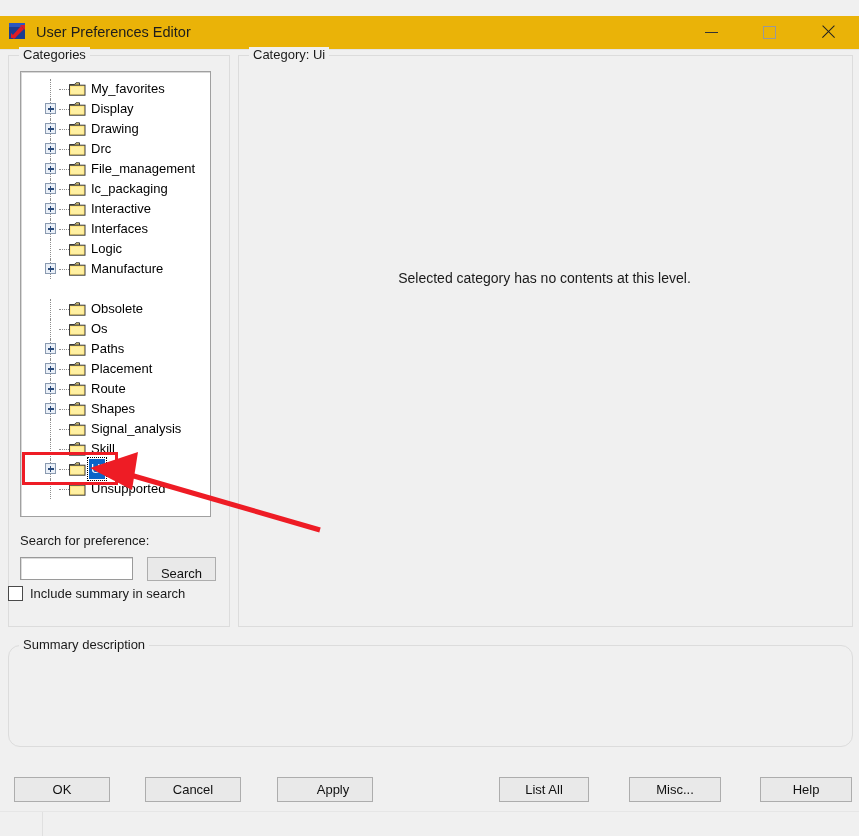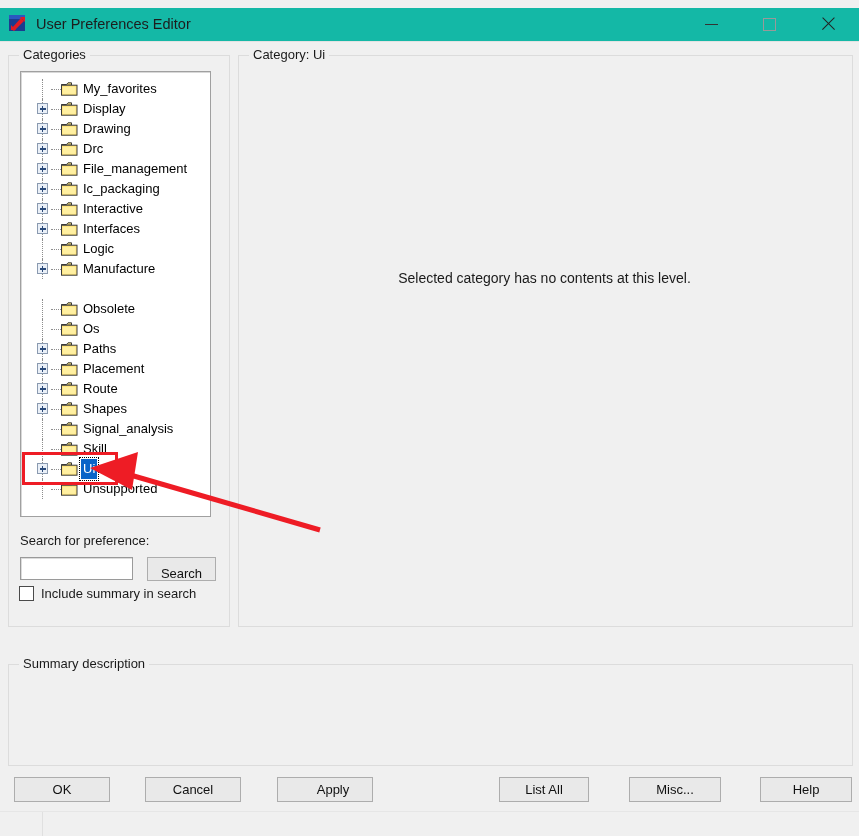--- a/index.html
+++ b/index.html
@@ -10,23 +10,23 @@
     overflow: hidden;
   }
   #app {
     position: relative;
     width: 859px; height: 836px;
     background: #f0f0f0;
   }
 
   
   .titlebar {
-    position: absolute; left: 0; top: 8px;
+    position: absolute; left: 0; top: 16px;
     width: 859px; height: 33px;
-    background: #14b8a6;
+    background: #eab308;
     border-bottom: 1px solid #e3e3e3;
   }
   .title-icon {
     position: absolute; left: 8px; top: 6px;
     width: 20px; height: 20px;
   }
   .title-text {
     position: absolute; left: 36px; top: 6px;
     font-size: 14.5px; color: #1d1d1d;
     line-height: 20px; white-space: nowrap;
@@ -60,34 +60,34 @@
     top: -9px; left: 10px;
     background: #f0f0f0;
     padding: 0 4px;
     font-size: 13px;
     color: #1a1a1a;
     white-space: nowrap;
   }
 
   #grp-categories { left: 8px; top: 55px; width: 220px; height: 570px; }
   #grp-category   { left: 238px; top: 55px; width: 613px; height: 570px; }
-  #grp-summary    { left: 8px; top: 664px; width: 843px; height: 100px; }
+  #grp-summary    { left: 8px; top: 645px; width: 843px; height: 100px; border-radius: 12px; }
 
   
   .listbox {
     position: absolute;
     left: 20px; top: 71px;
     width: 189px; height: 444px;
     background: #ffffff;
     border: 1px solid #a0a0a0;
     box-shadow: inset 1px 1px 0 #d8d8d8;
     overflow: hidden;
   }
   .tree {
-    position: absolute; left: 4px; top: 0;
+    position: absolute; left: 12px; top: 0;
     width: 100%; height: 100%;
   }
   .tree-row {
     position: absolute;
     left: 0;
     height: 20px;
     width: 100%;
     display: flex;
     align-items: center;
   }
@@ -157,21 +157,21 @@
     width: 69px; height: 24px;
     background: #e9e9e9;
     border: 1px solid #adadad;
     font-family: "Liberation Sans", sans-serif;
     font-size: 13px;
     color: #111;
     padding: 8px;
     cursor: default;
   }
   .chk-wrap {
-    position: absolute; left: 19px; top: 586px;
+    position: absolute; left: 8px; top: 586px;
     display: flex; align-items: center;
   }
   .chk-box {
     width: 15px; height: 15px;
     border: 1px solid #4a4a4a;
     background: #fff;
     box-sizing: border-box;
     display: inline-block;
   }
   .chk-text {

